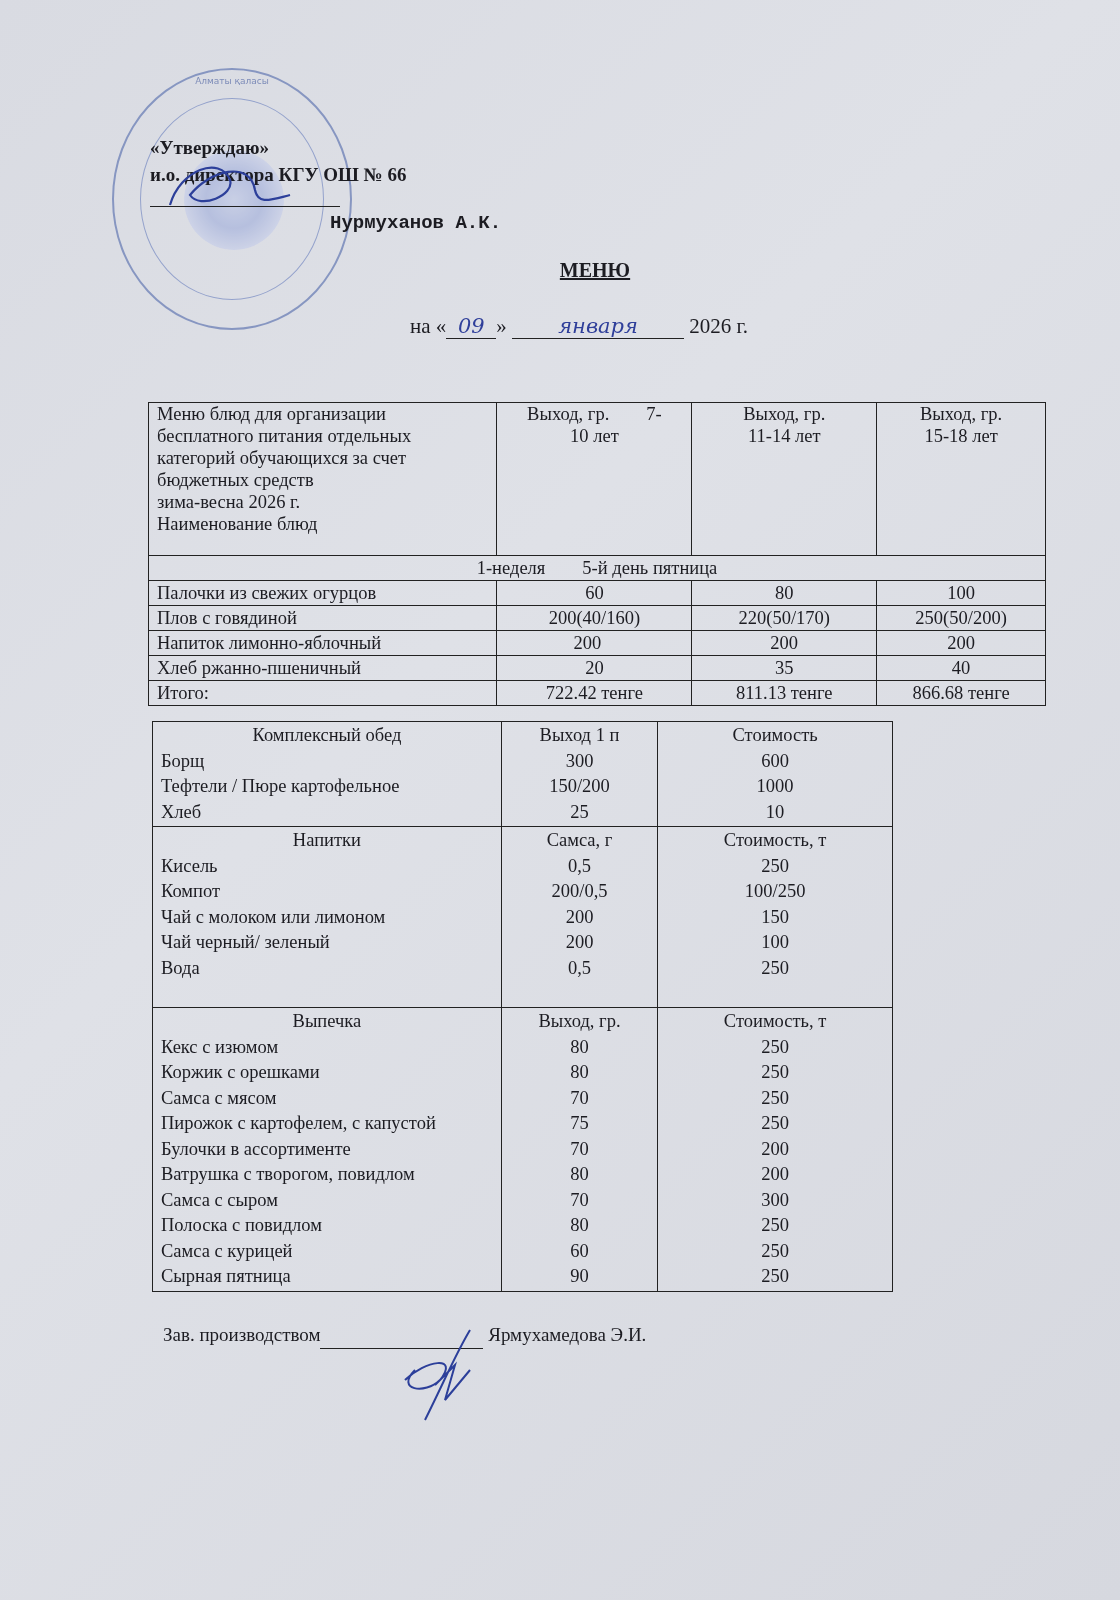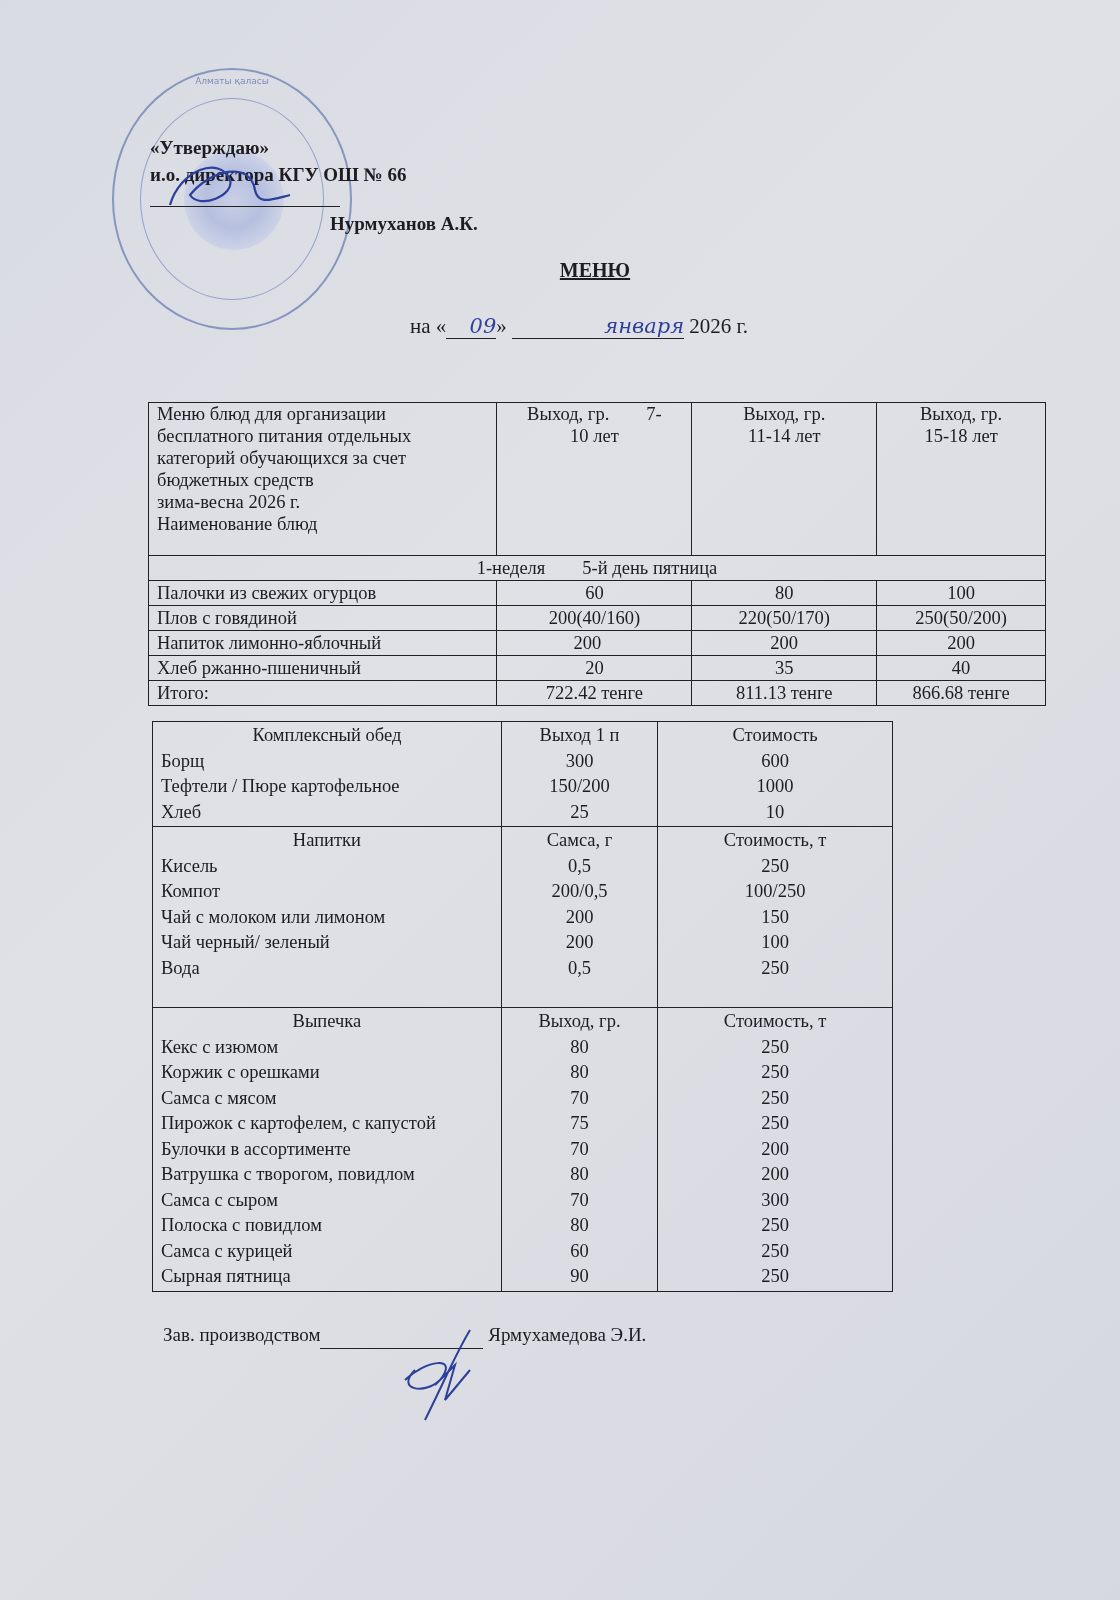--- a/index.html
+++ b/index.html
@@ -22,26 +22,26 @@
   .stamp .core {
     position:absolute; left:70px; top:80px; width:100px; height:100px;
     border-radius:50%;
     background: radial-gradient(circle, #c3cbe6 0%, #aab6dd 40%, #c8cfe8 70%, transparent 72%);
   }
   .stamp .rim-text {
     position:absolute; top:6px; left:0; right:0; text-align:center;
     font-family:"DejaVu Sans", sans-serif; font-size:9px; color:#5e71aa;
   }
   .approve { left:150px; top:104px; font-weight:bold; font-size:19px; line-height:27px;margin-top:30px; }
-  .approve .name-line { margin-top:22px; padding-left:180px; }
+  .approve .name-line { margin-top:22px; padding-left:180px;font-family:Liberation Mono, monospace; }
   .sig-line { left:150px; top:206px; width:190px; border-bottom:1.5px solid #222; }
   .title { left:0; width:1190px; top:259px; text-align:center; font-weight:bold; font-size:20px; text-decoration:underline; }
   .date-line { left:410px; top:314px; font-size:21px; }
   .hand { font-family:"DejaVu Serif", serif; font-style:italic; color:#2f3f9a; }
-  .blank { display:inline-block; border-bottom:1.5px solid #222; text-align:right;font-style:italic; }
+  .blank { display:inline-block; border-bottom:1.5px solid #222; text-align:center;font-style:italic; }
 
   table { border-collapse:collapse; font-size:18.5px; }
   td { border:1.5px solid #222; padding:0 8px; vertical-align:top; line-height:22px; }
   .t1 { position:absolute; left:148px; top:402px; width:898px; }
   .t1 .hdr td { height:152px; }
   .t1 .row td { height:24px; line-height:24px; }
   .c { text-align:center; }
   .r { text-align:center; }
 
   .t2 { position:absolute; left:152px; top:721px; width:741px; }

